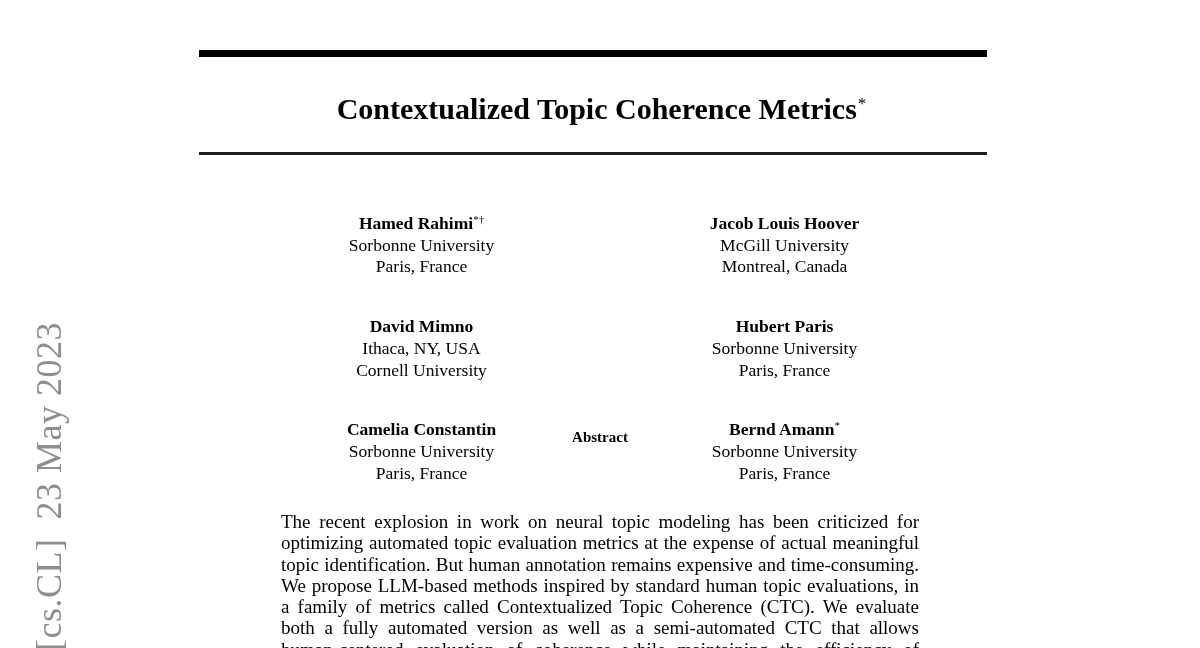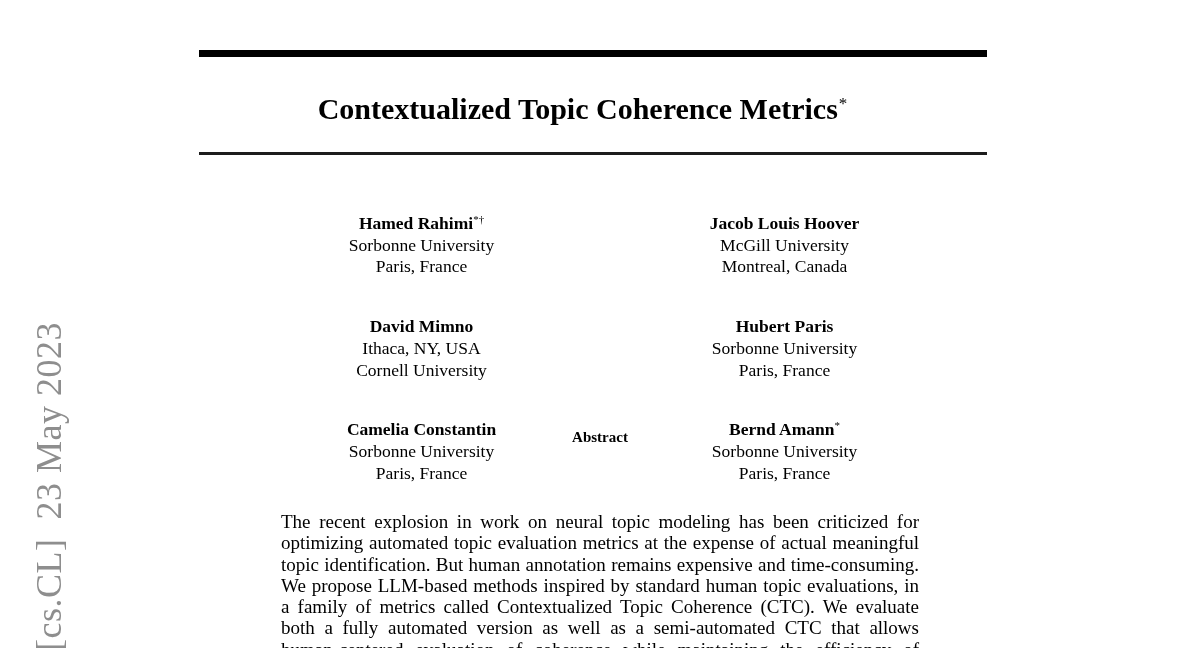--- a/index.html
+++ b/index.html
@@ -43,21 +43,21 @@
     position: absolute;
     left: 199px;
     top: 152px;
     width: 788px;
     height: 2.5px;
     background: #1c1c1c;
   }
 
   .paper-title {
     position: absolute;
-    left: 189px;
+    left: 208px;
     top: 86px;
     width: 787px;
     text-align: center;
     font-size: 30px;
     font-weight: 700;
     line-height: 36px;
     white-space: nowrap;
   }
   .paper-title sup {
     font-size: 17px;

